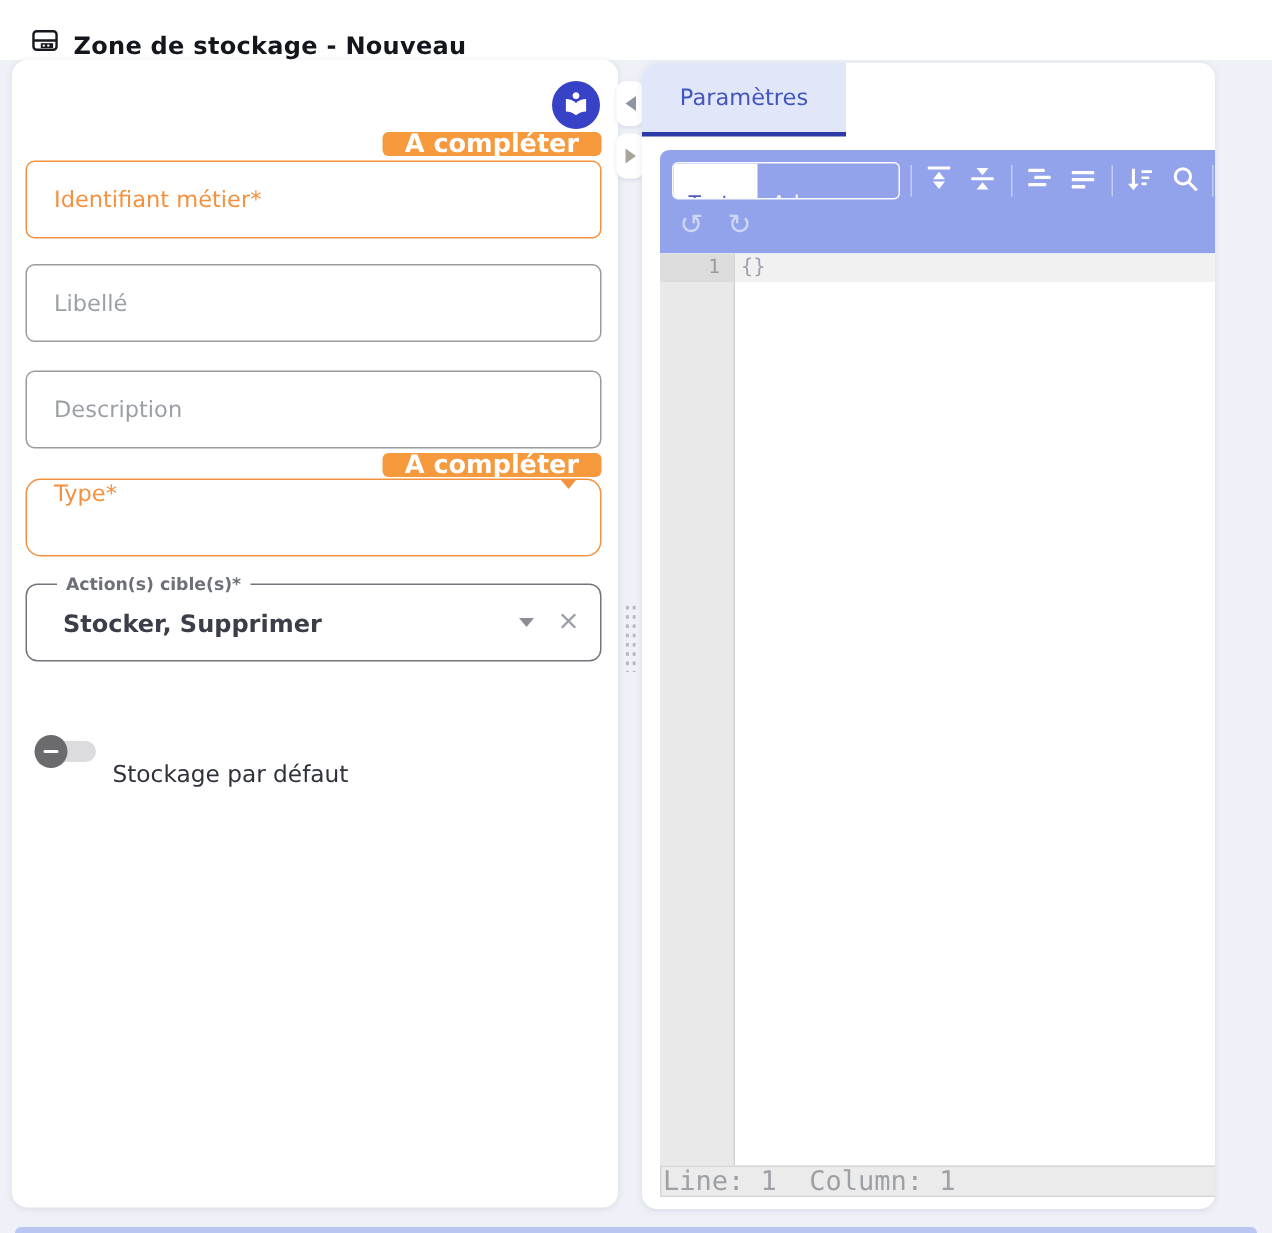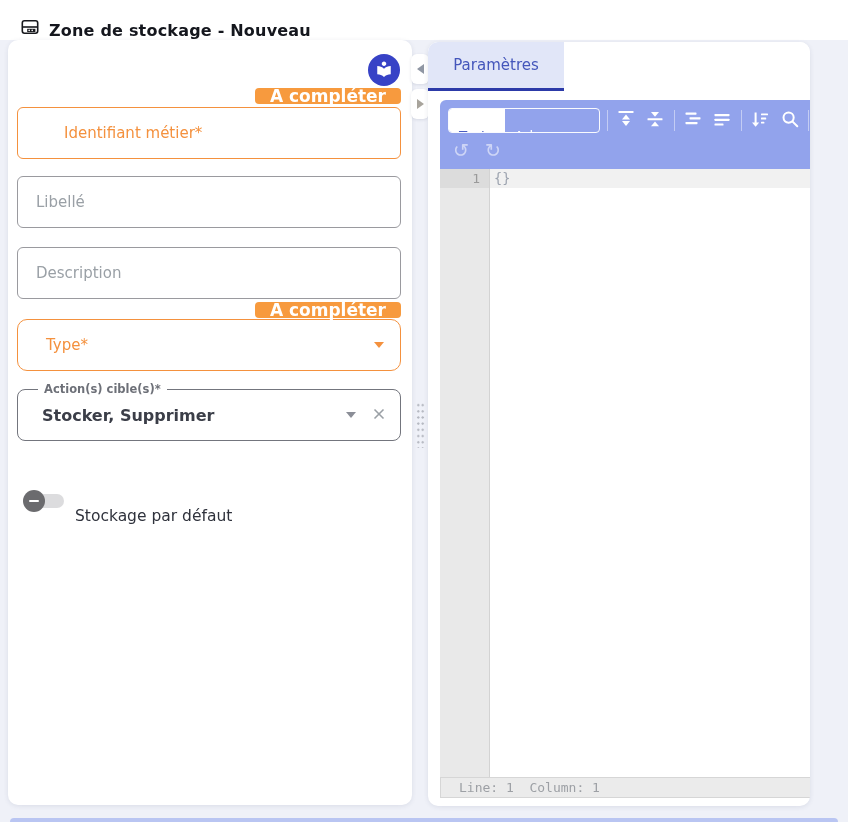--- a/index.html
+++ b/index.html
@@ -45,31 +45,31 @@
 
   .field {
     position:absolute; left:9px; width:384px; height:52px;
     border-radius:6px; background:#fff;
   }
   .field input {
     width:100%; height:100%; border:none; outline:none; background:transparent;
     padding:0 18px; font-size:15px; color:#3c4049;
     font-family:"DejaVu Sans", sans-serif;
   }
-  .field.orange { border:1.5px solid #f4913e;padding-left:28px; }
+  .field.orange { border:1.5px solid #f4913e; }
   .field.gray   { border:1px solid #9a9a9f; }
   .field.orange input::placeholder { color:#f4913e; opacity:1; }
   .field.gray   input::placeholder { color:#9aa0a6; opacity:1; }
 
   .f-ident { top:67px;  }
   .f-lib   { top:136px; }
   .f-desc  { top:207px; }
 
   .f-type  {
-    top:279px; display:flex; align-items:center; justify-content:space-between;
+    top:279px; display:flex; align-items:flex-start; justify-content:space-between;
     padding:0 16px 0 18px; cursor:pointer;border-radius:10px;
   }
   .f-type .ph { font-size:15px; color:#f4913e; }
 
   .f-actions {
     top:349px; border:1.2px solid #73757d; border-radius:8px;
     display:flex; align-items:center; padding:0 14px 0 24px; cursor:pointer;font-weight:bold;
   }
   .f-actions .notch-label {
     position:absolute; top:-8px; left:20px; background:#fff; padding:0 6px;
@@ -174,21 +174,21 @@
     height:19px; background:#dcdcdc; color:#9a9a9a; font-size:13px;
     text-align:right; padding-right:9px; line-height:19px;
   }
   .ed-content { flex:1; position:relative; }
   .code-line {
     height:19px; background:#f1f1f1; font-size:13.5px; color:#9ca3af;
     line-height:19px; padding-left:4px; white-space:pre;
   }
   .ed-status {
     height:21px; background:#ebebeb; border:1px solid #d6d6d6;
-    font-size:13px; color:#9da0a5; line-height:19px; padding-left:18px;
+    font-size:18px; color:#9da0a5; line-height:19px; padding-left:1px;
     white-space:pre;
   }
 
   .bottom-bar {
     position:absolute; left:10px; top:818px; width:828px; height:4px;
     background:#b9c5f2; border-radius:6px 6px 0 0;
   }
 </style>
 </head>
 <body>

